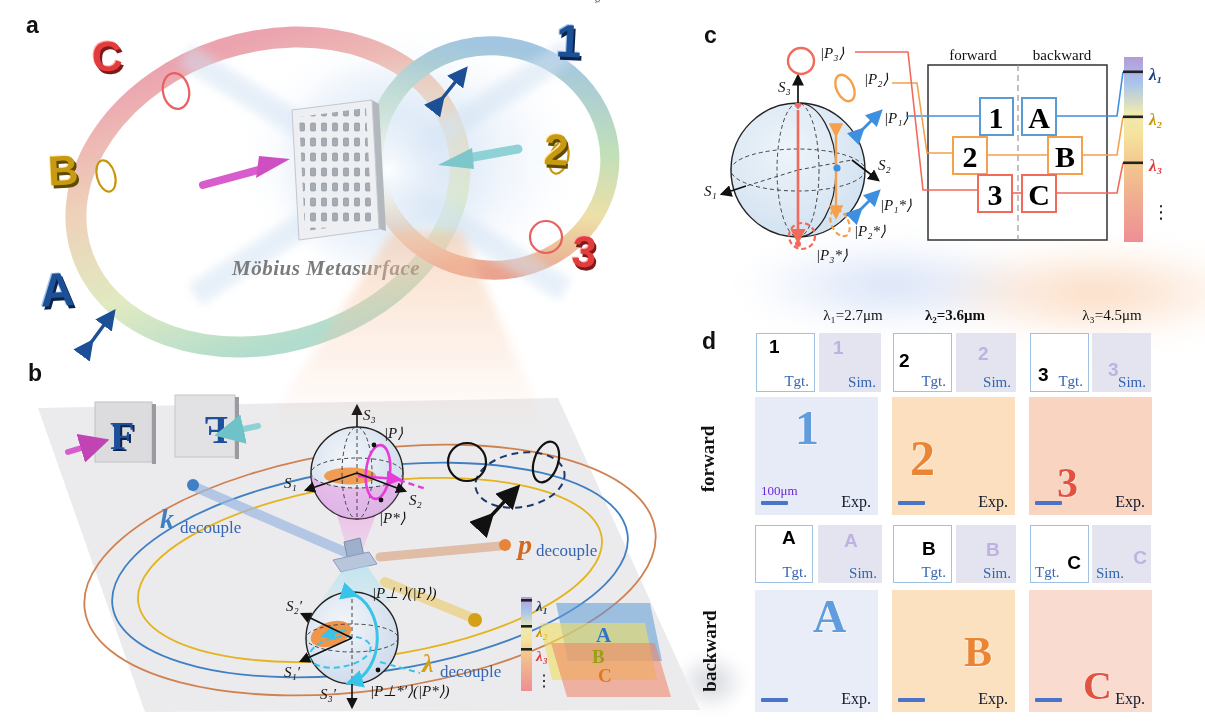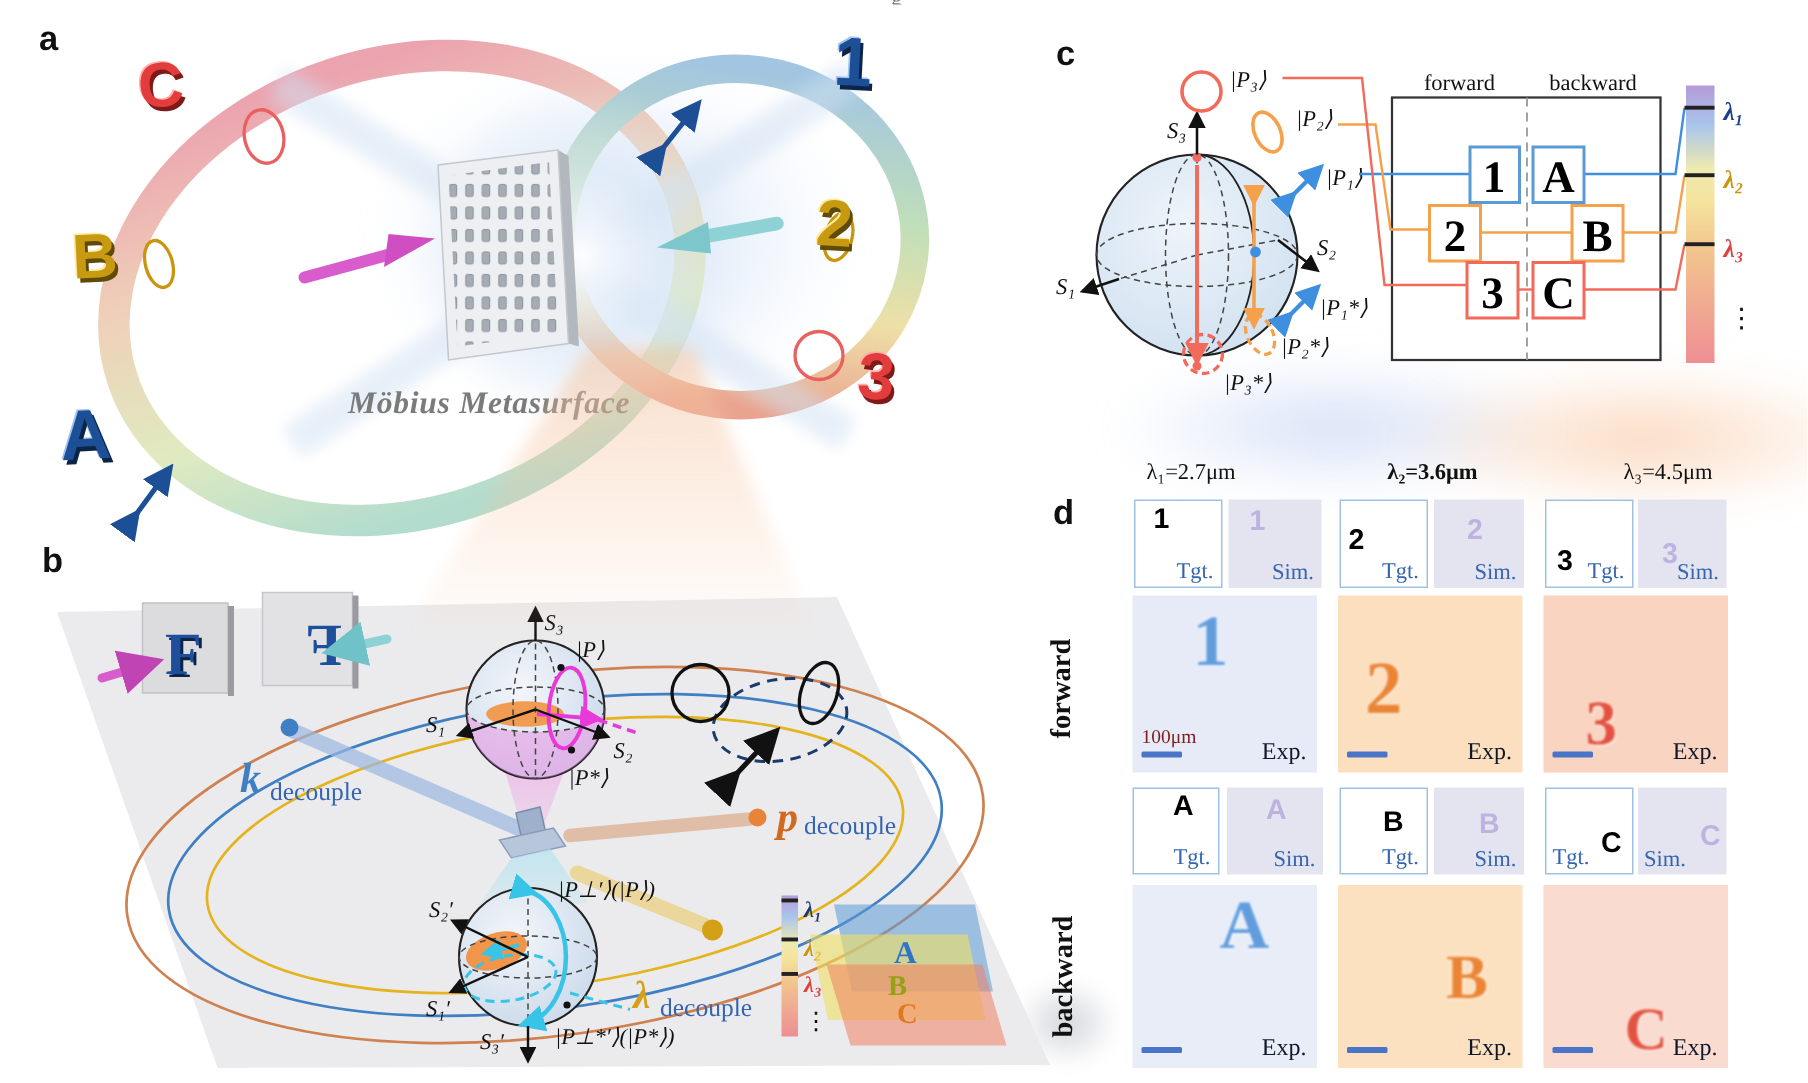--- a/index.html
+++ b/index.html
@@ -19,21 +19,21 @@
           transform:rotate(-90deg);transform-origin:center;white-space:nowrap;}
   .tgt-box{background:#fff;border:1.4px solid #9fc2e2;box-sizing:border-box;}
   .sim-box{background:#e3e4ef;box-sizing:border-box;}
   .corner-lab{position:absolute;right:5px;bottom:1px;font-size:15px;color:#3565b0;}
   .digit{position:absolute;font-family:"Liberation Sans",sans-serif;font-weight:bold;font-size:19px;color:#000;}
   .sim-digit{color:#beb3e0;}
   .exp-box{box-sizing:border-box;}
   .speck{position:absolute;font-family:"Liberation Serif",serif;font-weight:bold;
          filter:blur(.6px);opacity:.85;text-shadow:0 0 1.5px #fff,1px 1px 0 rgba(255,255,255,.5);}
   .sbar{position:absolute;left:6px;bottom:10px;width:27px;height:4px;background:#4a74c8;border-radius:1px;}
-  .sbar-lab{position:absolute;left:6px;bottom:16px;font-size:13px;color:#7f1d1d;}
+  .sbar-lab{position:absolute;left:6px;bottom:16px;font-size:13px;color:#6d28d9;}
   .exp-lab{position:absolute;right:7px;bottom:4px;font-size:16px;color:#0f172a;}
   svg{position:absolute;overflow:visible;}
   svg text{font-family:"Liberation Serif",serif;}
   .mathlab{font-style:italic;font-size:15px;fill:#111;}
   .statelab{font-style:italic;font-size:15px;fill:#111;}
   .decor{pointer-events:none;}
   .blob{position:absolute;border-radius:50%;filter:blur(14px);pointer-events:none;}
 </style>
 </head>
 <body>
@@ -406,21 +406,21 @@
       <text x="459" y="70" font-style="italic" font-weight="bold" font-size="17" fill="#1c3f8c">λ₁</text>
       <text x="459" y="115" font-style="italic" font-weight="bold" font-size="17" fill="#c8960c">λ₂</text>
       <text x="459" y="161" font-style="italic" font-weight="bold" font-size="17" fill="#e04040">λ₃</text>
       <text x="462" y="208" font-size="18" fill="#111">⋮</text>
     </g>
   </svg>
   <div class="abs panel-label" style="left:704px;top:22px;">c</div>
 
   <div class="abs panel-label" style="left:702px;top:328px;">d</div>
 
-  <div class="abs hdr" style="left:734px;top:307px;width:120px;">λ₁=2.7μm</div>
+  <div class="abs hdr" style="left:793px;top:307px;width:120px;">λ₁=2.7μm</div>
   <div class="abs hdr" style="left:895px;top:307px;width:120px;font-weight:bold;">λ₂=3.6μm</div>
   <div class="abs hdr" style="left:1052px;top:307px;width:120px;">λ₃=4.5μm</div>
 
   <div class="abs rowlab" style="left:668px;top:448px;width:80px;text-align:center;">forward</div>
   <div class="abs rowlab" style="left:662px;top:640px;width:95px;text-align:center;">backward</div>
 
   <div class="abs tgt-box" style="left:756px;top:333px;width:59px;height:59px;">
     <span class="digit" style="left:12px;top:2px;">1</span>
     <span class="corner-lab">Tgt.</span>
     </div>

